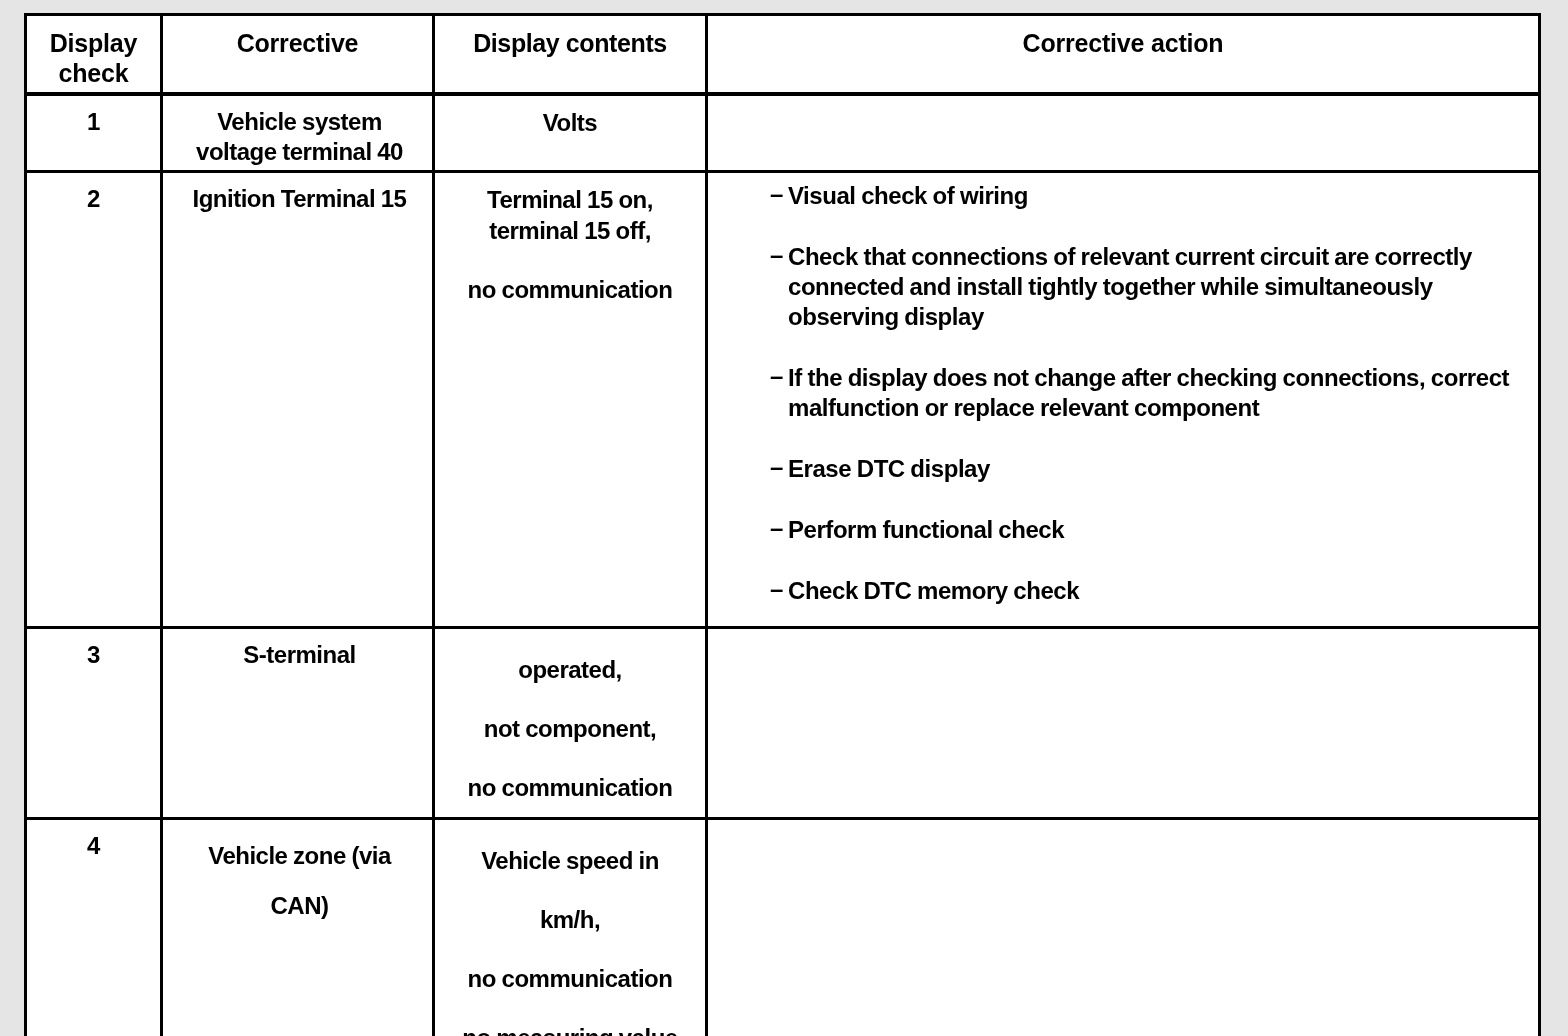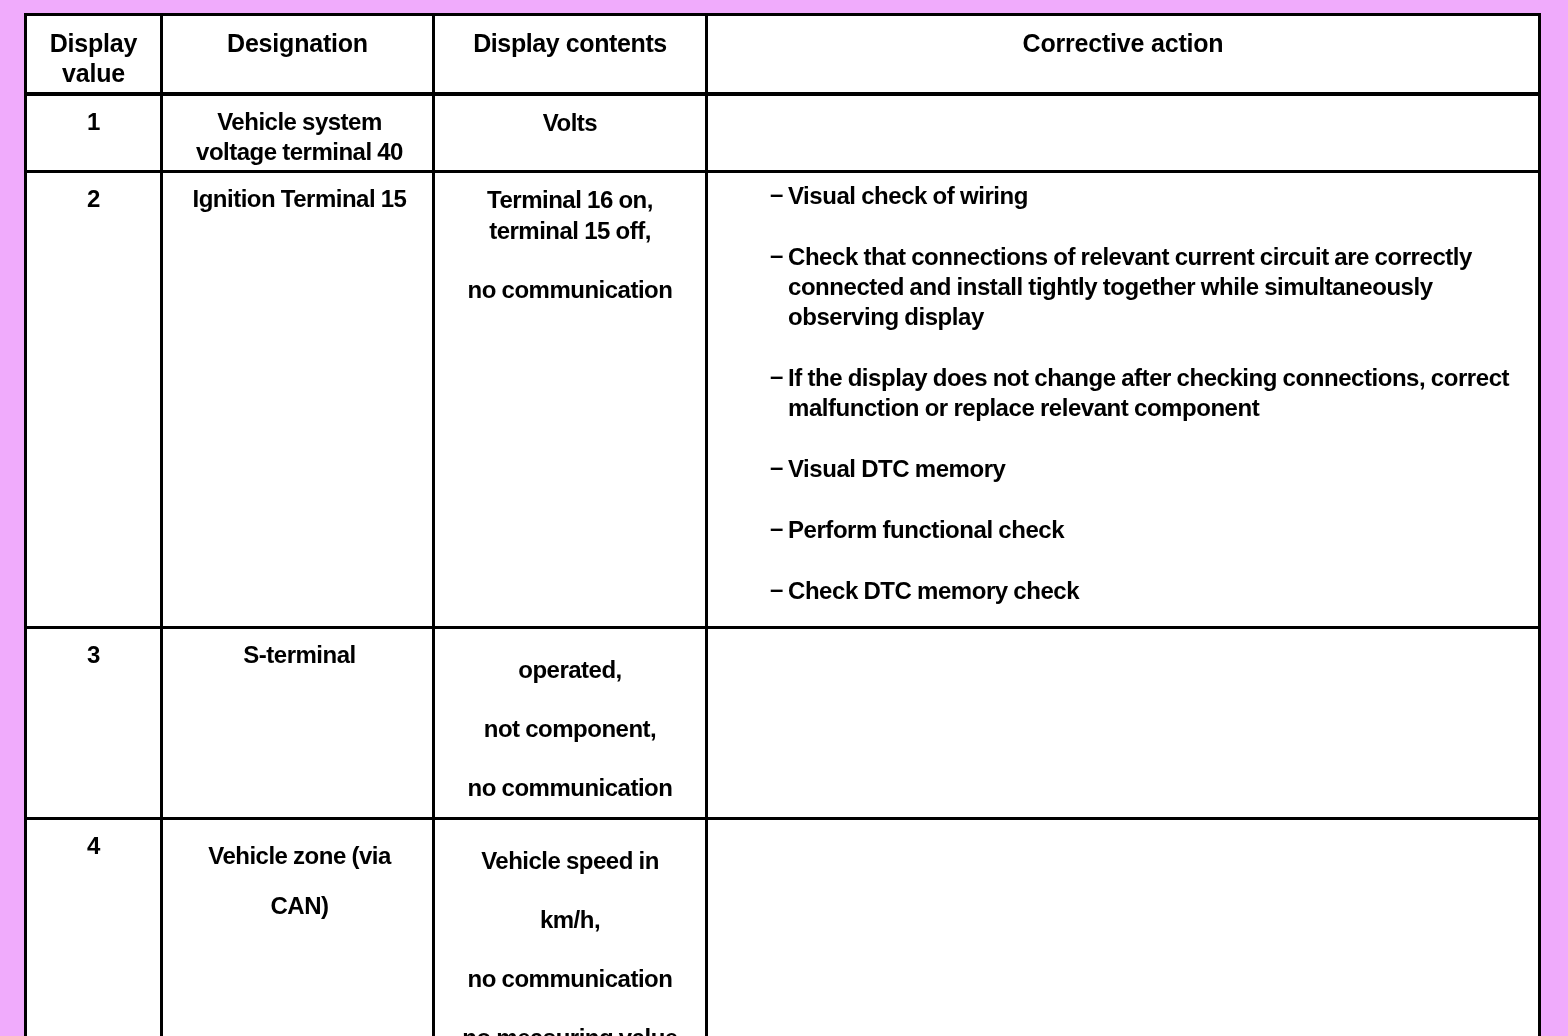--- a/index.html
+++ b/index.html
@@ -12,21 +12,21 @@
     height: 1036px;
     font-family: "Liberation Sans", "DejaVu Sans", sans-serif;
     color: #000000;
     overflow: hidden;
   }
 
   .page {
     position: relative;
     width: 1568px;
     height: 1036px;
-    background: #f0abfc;
+    background: #e5e5e5;
   }
 
   table.dtc-table {
     position: absolute;
     left: 24px;
     top: 13px;
     width: 1514px;
     border-collapse: collapse;
     table-layout: fixed;
     background: #ffffff;
@@ -140,25 +140,25 @@
       <col class="c-desig">
       <col class="c-disp">
       <col class="c-corr">
     </colgroup>
 
     <thead>
       <tr class="head-row">
         <th>
           <div class="hdr-text">
             <span>Display</span><br>
-            <span>value</span>
-          </div>
-        </th>
-        <th>
-          <div class="hdr-text">Designation</div>
+            <span>check</span>
+          </div>
+        </th>
+        <th>
+          <div class="hdr-text">Corrective</div>
         </th>
         <th>
           <div class="hdr-text tight">Display contents</div>
         </th>
         <th>
           <div class="hdr-text">Corrective action</div>
         </th>
       </tr>
     </thead>
 
@@ -188,39 +188,39 @@
         <td>
           <div class="zone-num">2</div>
         </td>
         <td>
           <div class="desig-text">
             <span>Ignition Terminal 15</span>
           </div>
         </td>
         <td>
           <div class="disp-text">
-            <span>Terminal 16 on,</span><br>
+            <span>Terminal 15 on,</span><br>
             <span>terminal 15 off,</span>
             <span class="gap-line"></span>
             <span>no communication</span>
           </div>
         </td>
         <td>
           <ul class="corr-list">
             <li>
               <span class="dash-marker">–</span><span class="bullet-text">Visual check of wiring</span>
             </li>
             <li>
               <span class="dash-marker">–</span><span class="bullet-text">Check that connections of relevant current circuit are correctly connected and install tightly together while simultaneously observing display</span>
             </li>
             <li>
               <span class="dash-marker">–</span><span class="bullet-text">If the display does not change after checking connections, correct malfunction or replace relevant component</span>
             </li>
             <li>
-              <span class="dash-marker">–</span><span class="bullet-text">Visual DTC memory</span>
+              <span class="dash-marker">–</span><span class="bullet-text">Erase DTC display</span>
             </li>
             <li>
               <span class="dash-marker">–</span><span class="bullet-text">Perform functional check</span>
             </li>
             <li>
               <span class="dash-marker">–</span><span class="bullet-text">Check DTC memory check</span>
             </li>
           </ul>
         </td>
       </tr>

